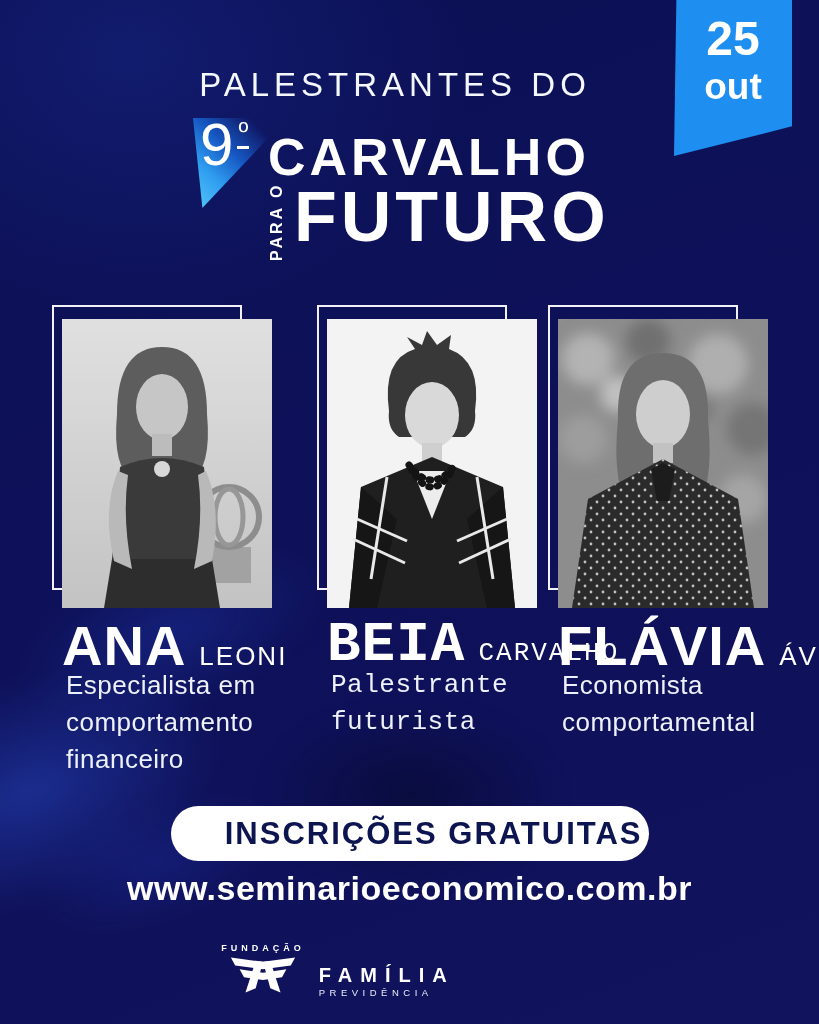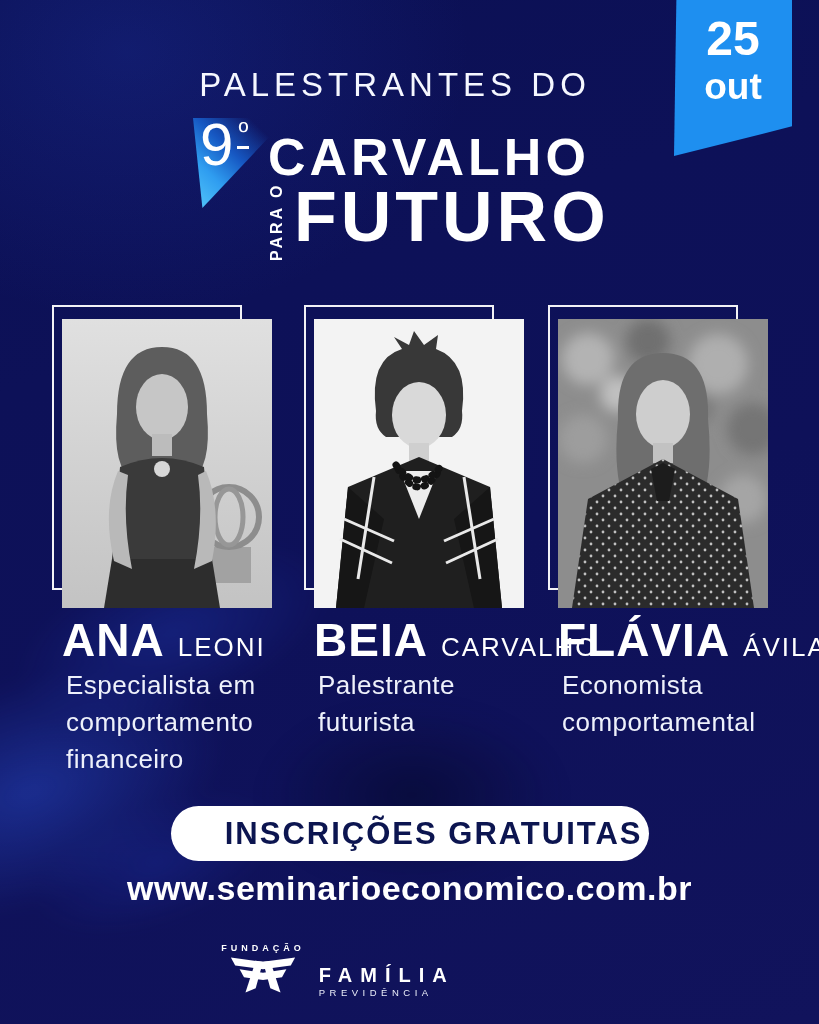--- a/index.html
+++ b/index.html
@@ -39,27 +39,27 @@
   .logo-line1{position:absolute;left:268px;top:127px;font-size:52px;font-weight:700;
     letter-spacing:4px;white-space:nowrap;}
   .logo-vertical{position:absolute;left:268px;top:187px;height:74px;
     writing-mode:vertical-rl;transform:rotate(180deg);
     font-size:16px;font-weight:700;letter-spacing:3px;white-space:nowrap;}
   .logo-line2{position:absolute;left:294px;top:177px;font-size:70px;font-weight:700;
     letter-spacing:4px;white-space:nowrap;}
 
   
   .speaker-card{position:absolute;top:305px;width:252px;height:470px;}
-  .card-1{left:52px;} .card-2{left:304px;} .card-3{left:548px;}
+  .card-1{left:52px;} .card-2{left:317px;font-family:Liberation Mono, monospace;} .card-3{left:548px;}
   .photo-frame{position:absolute;left:0;top:0;width:186px;height:281px;
     border:2px solid rgba(255,255,255,0.95);}
   .photo{position:absolute;left:10px;top:14px;width:210px;height:289px;display:block;}
   .speaker-name{position:absolute;left:10px;top:308px;display:flex;align-items:baseline;
     gap:13px;white-space:nowrap;}
-  .speaker-name .first{font-size:46px;font-weight:800;letter-spacing:1px;}
+  .speaker-name .first{font-size:56px;font-weight:800;letter-spacing:1px;}
   .speaker-name .last{font-size:26px;font-weight:400;letter-spacing:2px;}
   .speaker-role{position:absolute;left:10px;top:358px;margin:4px;font-size:26px;
     font-weight:400;line-height:37px;letter-spacing:0.5px;color:#eef1fb;white-space:pre-line;}
 
   
   .cta-button{position:absolute;top:806px;left:50%;transform:translateX(-50%);
     width:478px;height:55px;background:#fff;border:none;border-radius:28px;
     font-family:inherit;font-size:31px;font-weight:700;letter-spacing:2px;
     color:#0c1550;cursor:pointer;text-align:right;}
   .website{position:absolute;top:869px;left:0;width:819px;text-align:center;

